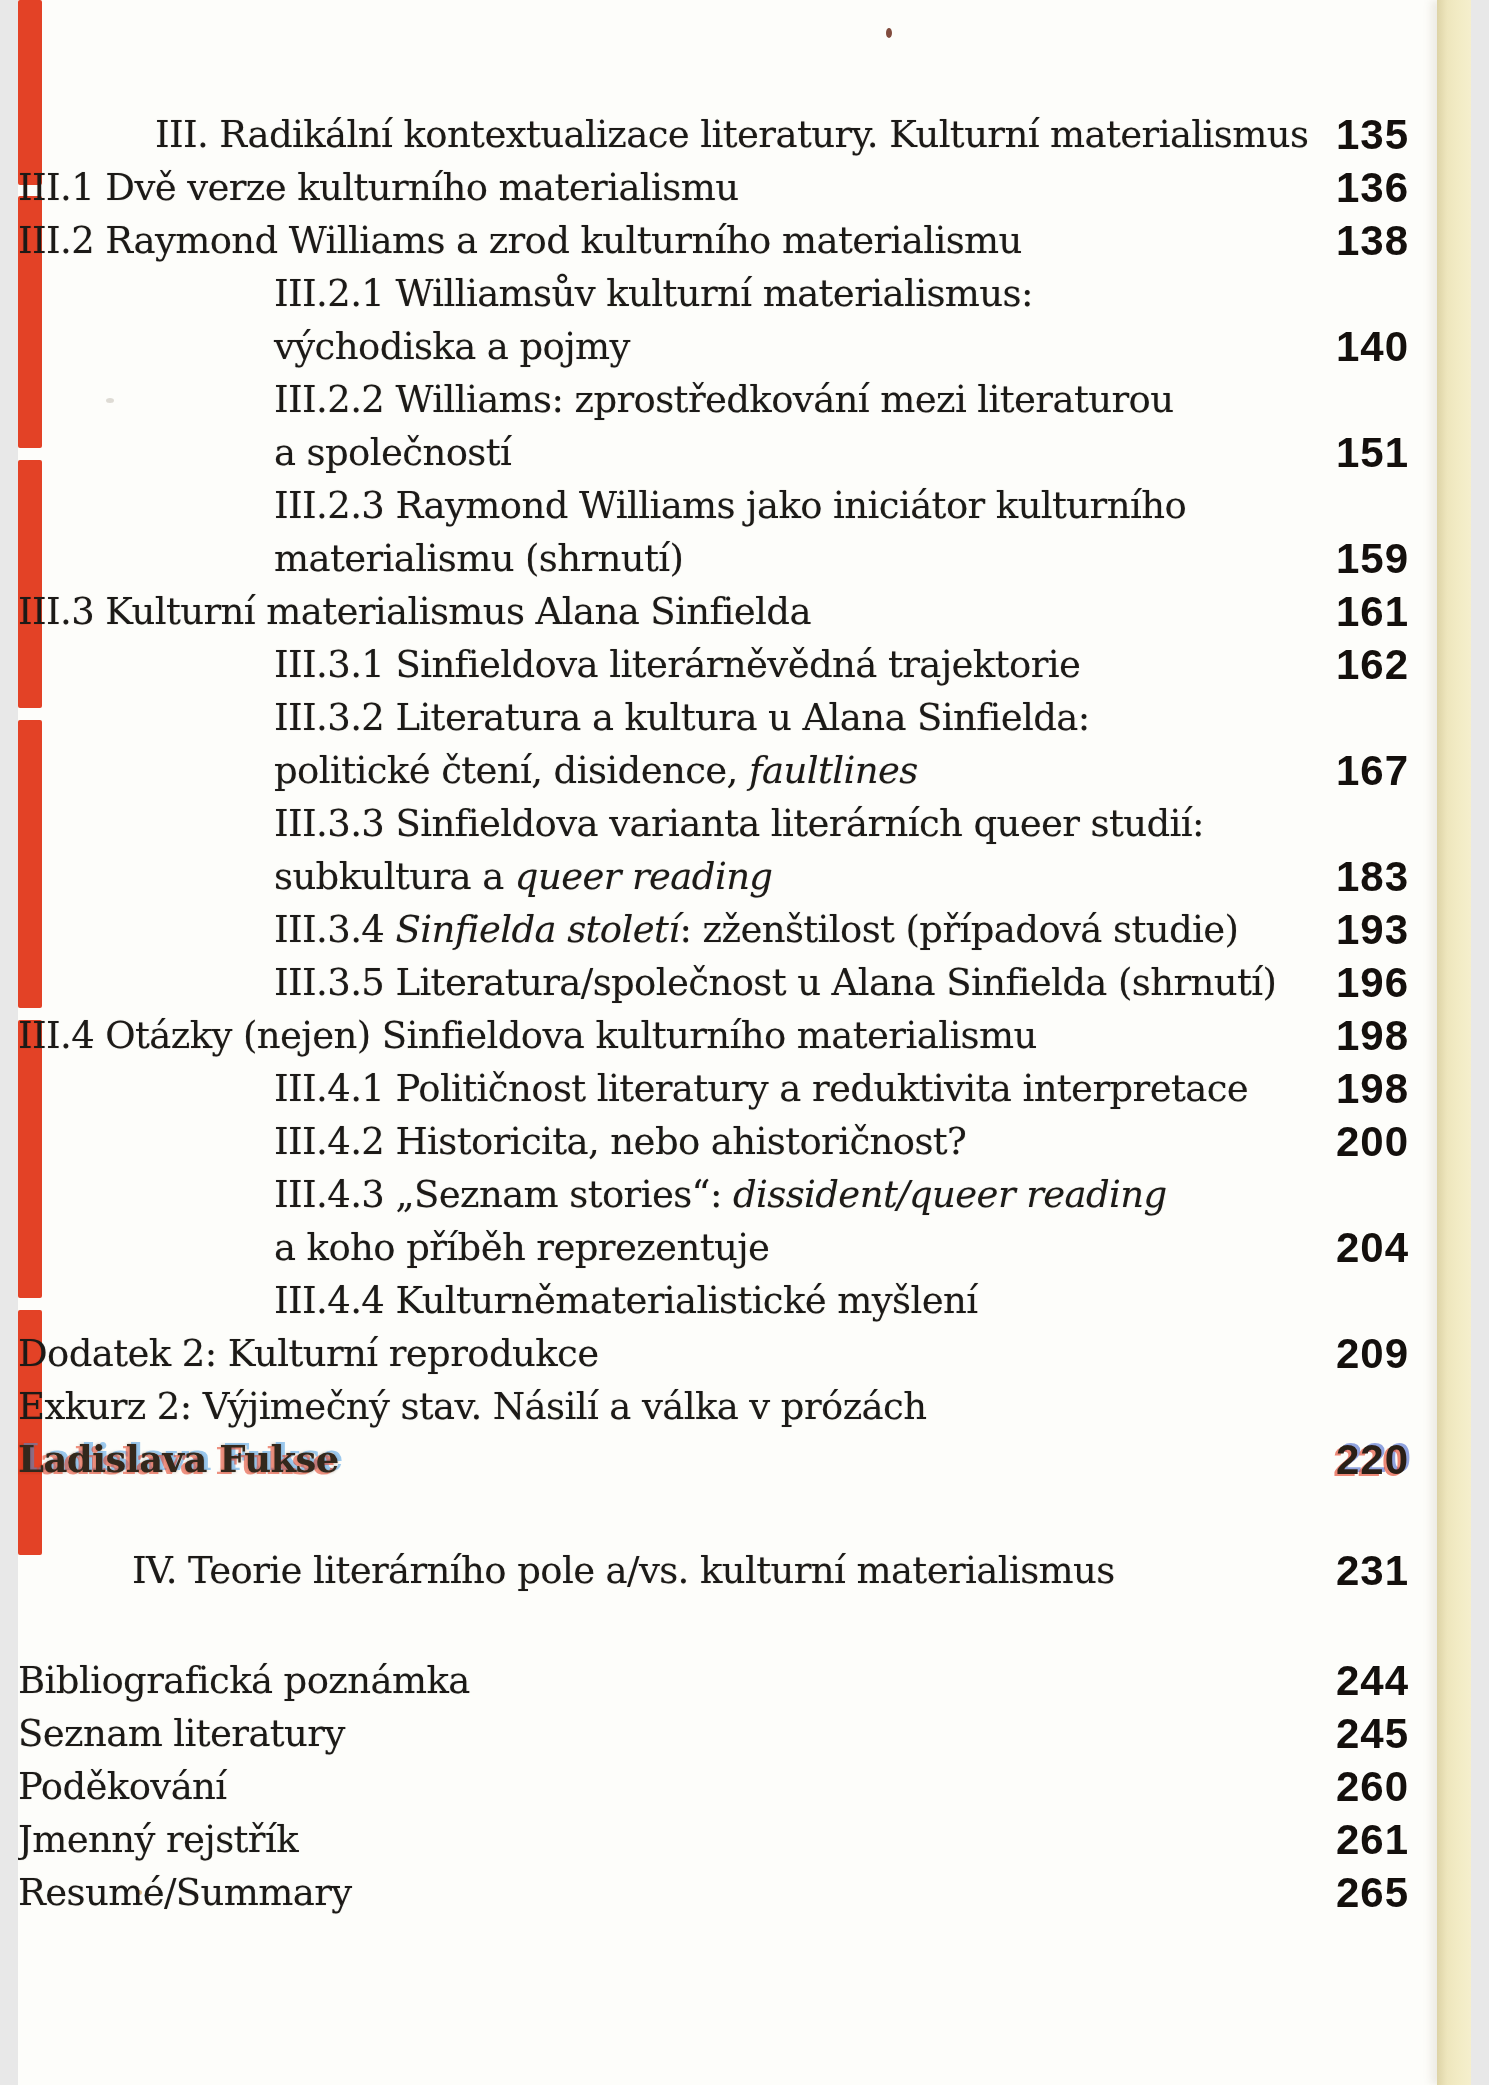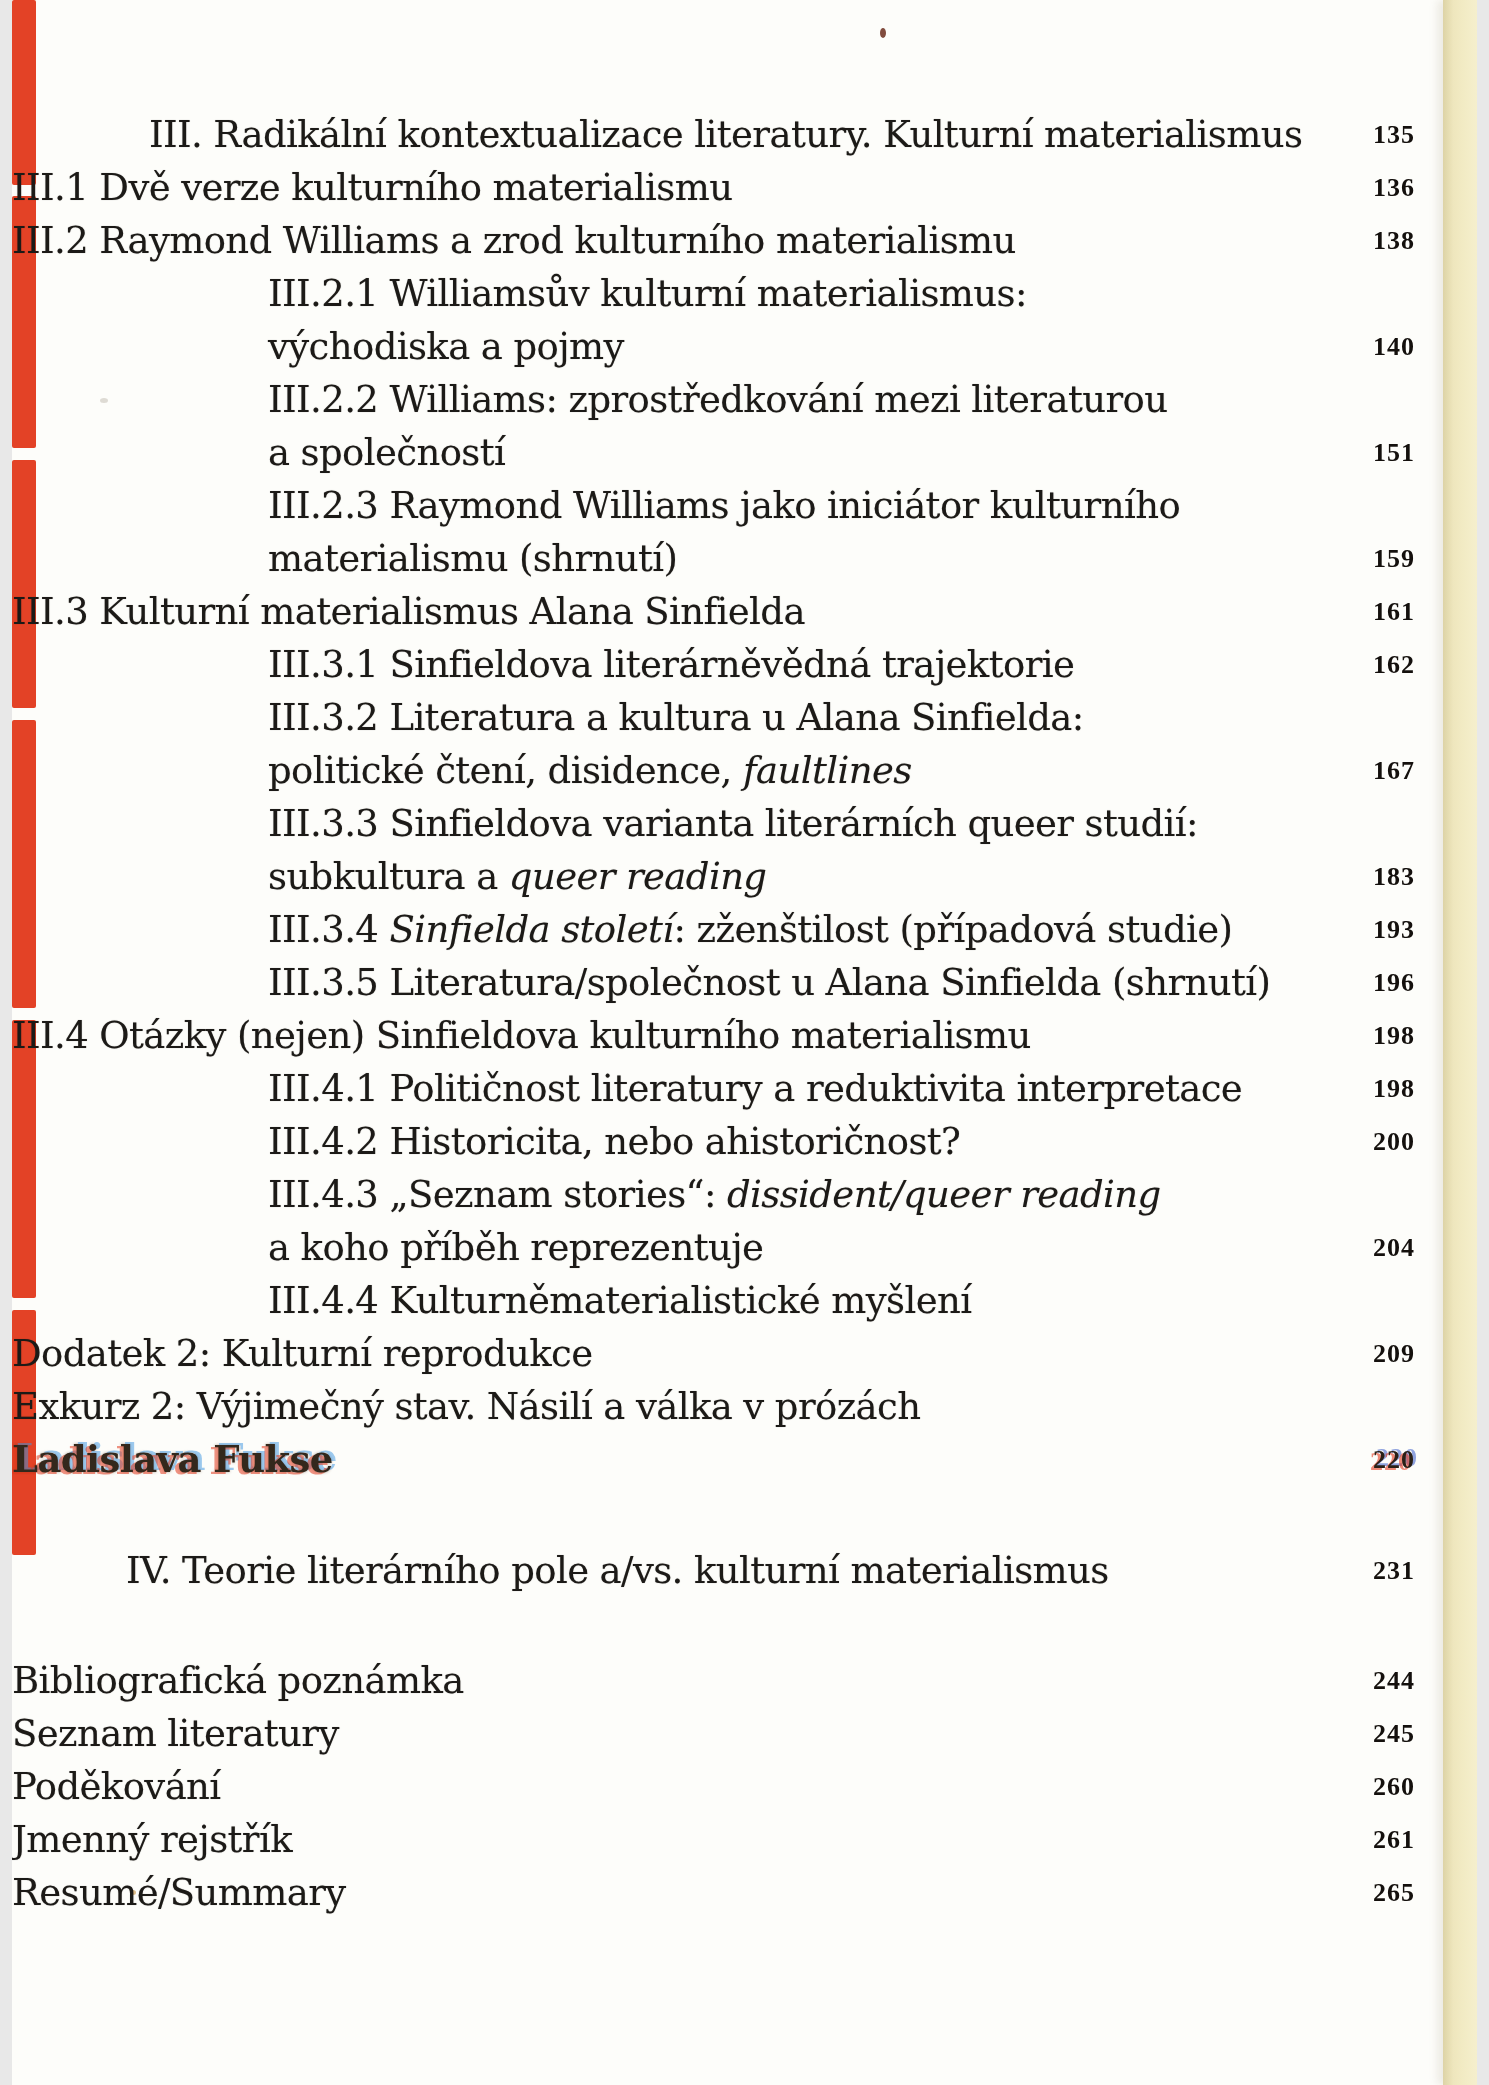--- a/index.html
+++ b/index.html
@@ -4,21 +4,20 @@
 <style>
   html,body{margin:0;padding:0;background:#e8e8e8;}
   .page{
     position:relative;
     width:1453px;height:2085px;
     margin:0 auto;
     background:var(--paper,#fdfdfa);
     overflow:hidden;
     font-family:"DejaVu Serif", serif;
     color:var(--ink,#1c1a17);
-    padding-left:12px;
   }
   
   .page-edge{
     position:absolute;top:0;right:0;width:34px;height:100%;
     background:linear-gradient(to right,#ddd3a6 0,#eee6bd 30%,var(--edge,#f2ebc4) 60%,#f5efcd 100%);
     box-shadow:-6px 0 8px rgba(120,110,70,.12);
   }
   
   .red-edge{position:absolute;left:0;top:0;width:24px;height:1560px;}
   .red-edge .seg{
@@ -41,22 +40,22 @@
     text-shadow:0 0 1px rgba(20,15,10,.35);
   }
   .txt em{}
   .ind-l0{margin-left:137px;}
   .ind-l1{}
   .ind-l2{margin-left:256px;}
   .ind-iv{margin-left:114px;}
   .ind-back{}
   .num{
     position:absolute;right:62px;top:0;
-    font-family:Liberation Serif, serif;
-    font-weight:700;font-size:26px;line-height:53px;letter-spacing:1px;
+    font-family:Liberation Sans, sans-serif;
+    font-weight:700;font-size:42px;line-height:53px;letter-spacing:1px;
     color:#14100d;
   }
   
   .smear{
     color:#33281c;font-weight:bold;
     text-shadow:-4px 2px 0 rgba(226,59,30,.55), 4px -2px 0 rgba(60,150,225,.5), 0 0 3px rgba(70,45,20,.45);
     filter:blur(.4px);
   }
   .num.smear{
     color:#2a2017;

